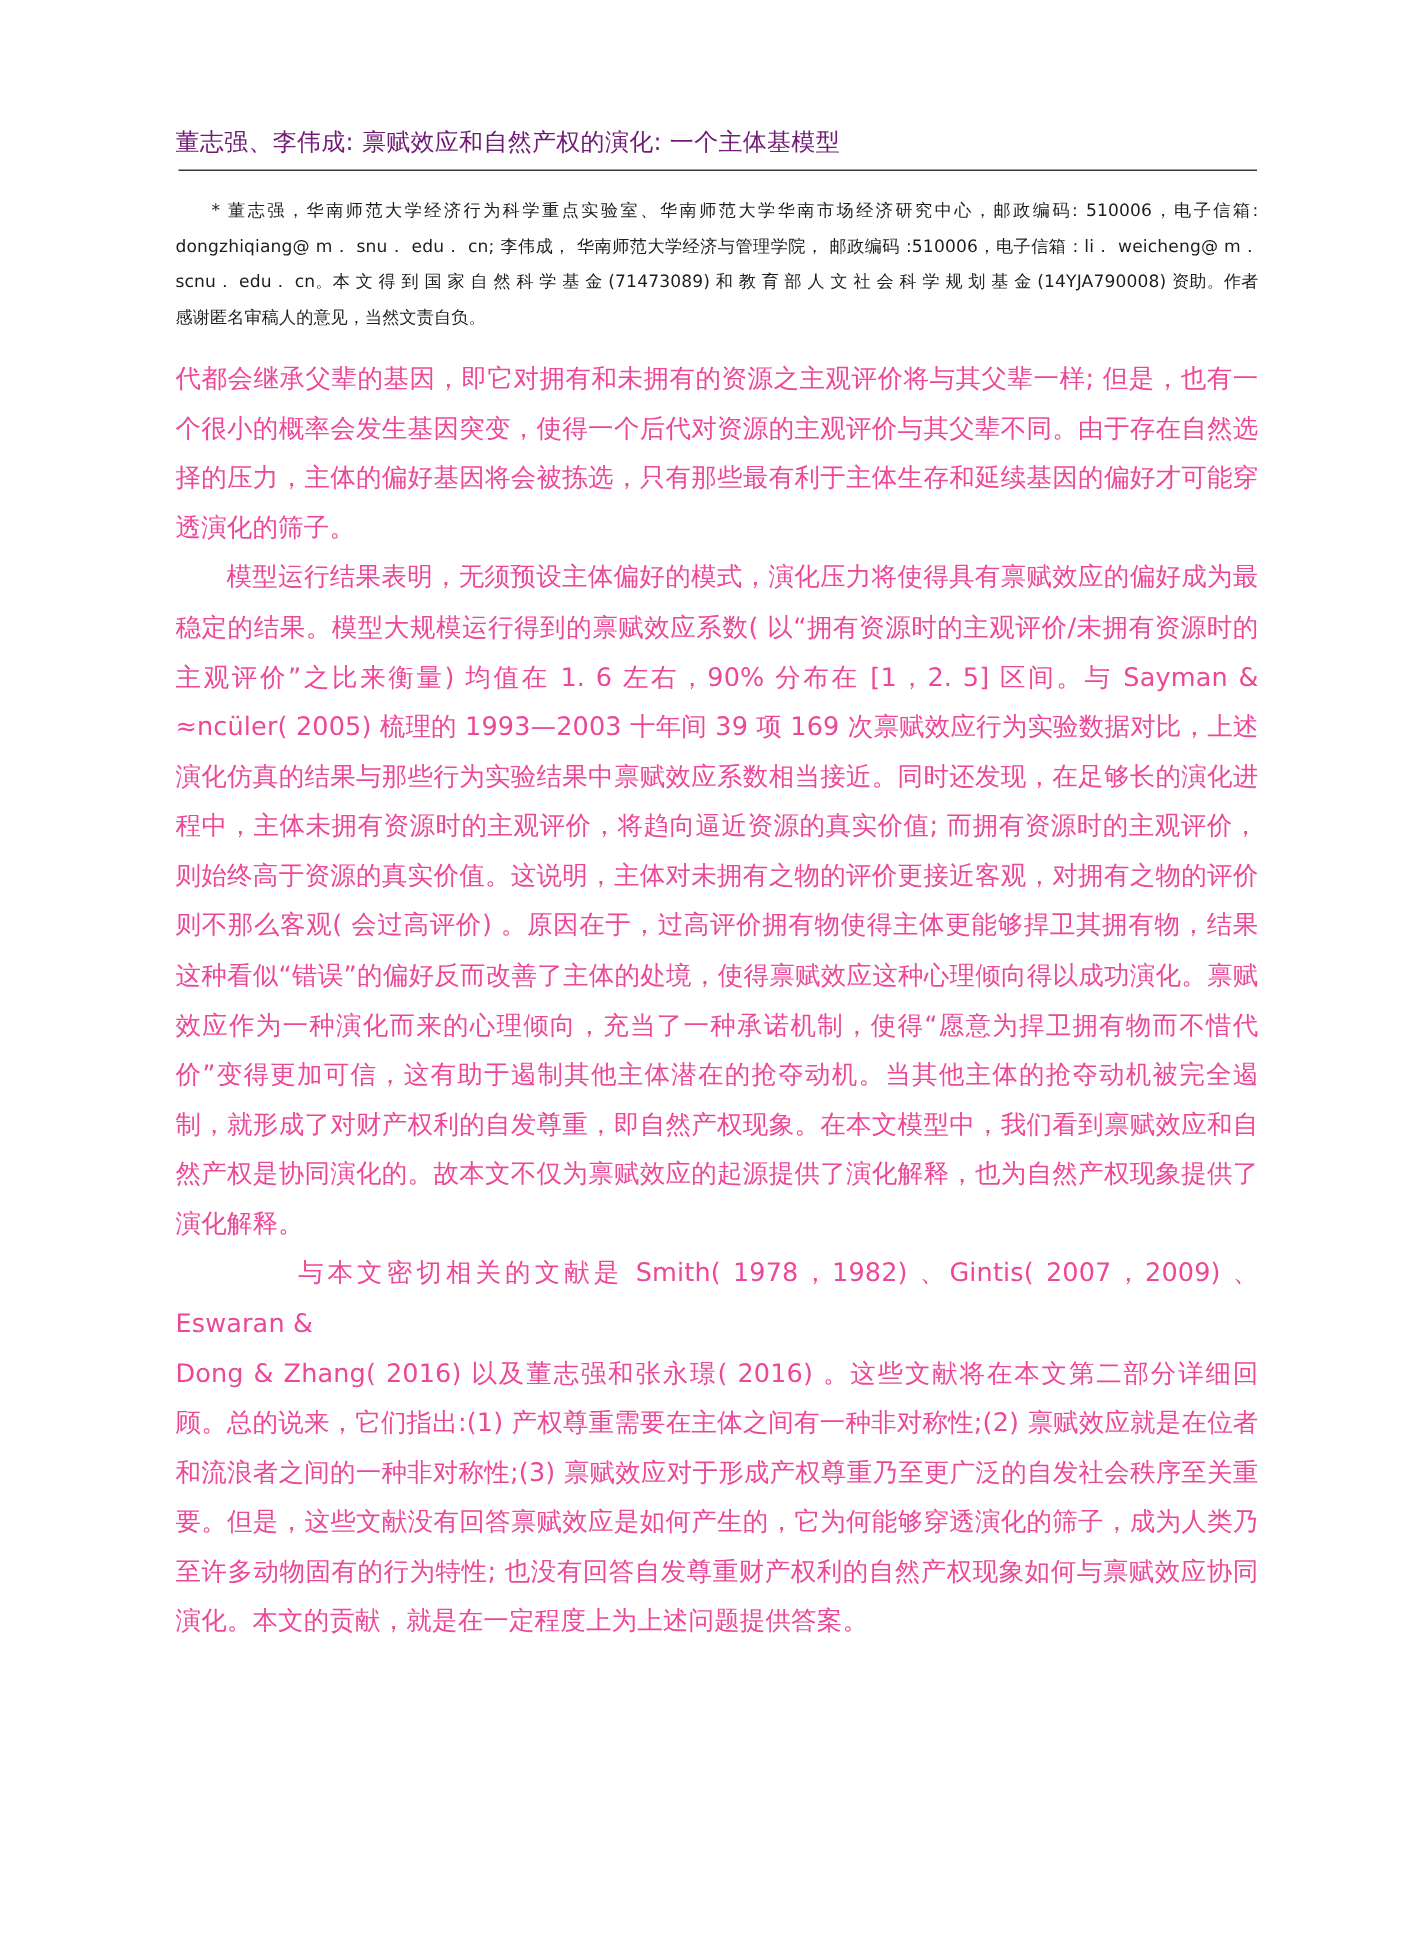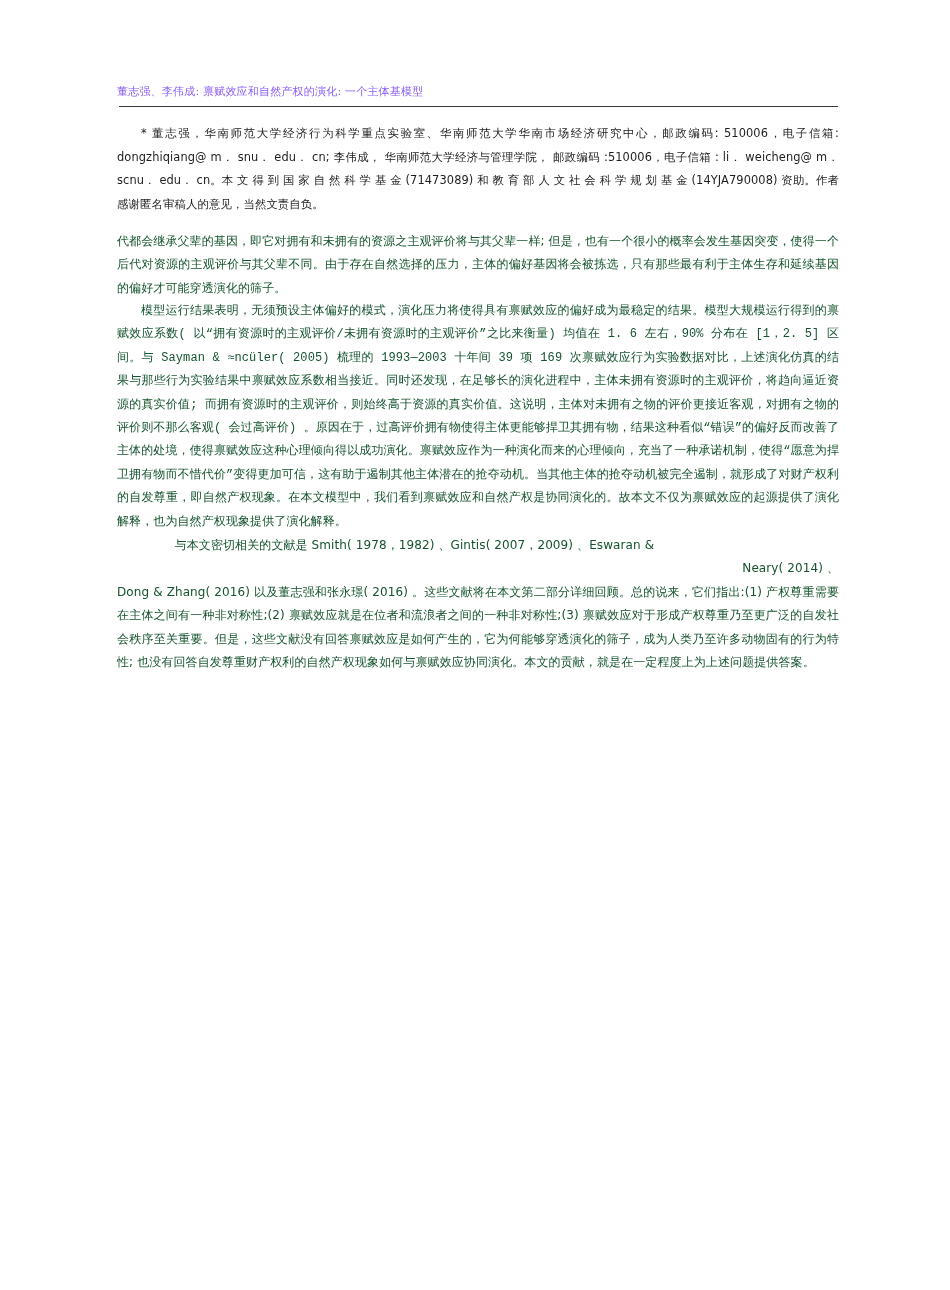--- a/index.html
+++ b/index.html
@@ -25,23 +25,23 @@
 
   .content {
     position: absolute;
     left: 117px;
     top: 84px;
     width: 722px;
   }
 
   
   .running-header {
-    font-size: 11px;
+    font-size: 16px;
     line-height: 1.4;
-    color: #8b5cf6;
+    color: #701a75;
     letter-spacing: 0.2px;
     white-space: nowrap;
   }
 
   .header-rule {
     margin-top: 7px;
     border: 0;
     border-top: 1px solid #3a3a3a;
     width: 719px;
     height: 0;
@@ -60,32 +60,32 @@
   .footnote {
     margin: 0;
     text-indent: 2.1em;
     text-align: justify;
     text-justify: inter-ideograph;
   }
 
   
   .body-text {
     margin-top: 14px;
-    font-size: 12px;
+    font-size: 17px;
     line-height: 1.95;
-    color: #14532d;
+    color: #ec4899;
     letter-spacing: 0.1px;
   }
   .body-text p {
     margin: 0;
     text-align: justify;
     text-justify: inter-ideograph;
   }
   .p-noindent { text-indent: 0; }
-  .p-indent   { text-indent: 2em; font-family: Liberation Mono, monospace; }
+  .p-indent   { text-indent: 2em; }
   .p-bigindent{ text-indent: 4.8em; }
 
   .tail-right {
     display: block;
     text-align: right;
     text-indent: 0;
   }
 </style>
 </head>
 <body>
@@ -102,21 +102,20 @@
     </div>
 
     <div class="body-text">
 
       <p class="p-noindent">代都会继承父辈的基因，即它对拥有和未拥有的资源之主观评价将与其父辈一样; 但是，也有一个很小的概率会发生基因突变，使得一个后代对资源的主观评价与其父辈不同。由于存在自然选择的压力，主体的偏好基因将会被拣选，只有那些最有利于主体生存和延续基因的偏好才可能穿透演化的筛子。</p>
 
       <p class="p-indent">模型运行结果表明，无须预设主体偏好的模式，演化压力将使得具有禀赋效应的偏好成为最稳定的结果。模型大规模运行得到的禀赋效应系数( 以“拥有资源时的主观评价/未拥有资源时的主观评价”之比来衡量) 均值在 1. 6 左右，90% 分布在 [1，2. 5] 区间。与 Sayman &amp; ≈ncüler( 2005) 梳理的 1993—2003 十年间 39 项 169 次禀赋效应行为实验数据对比，上述演化仿真的结果与那些行为实验结果中禀赋效应系数相当接近。同时还发现，在足够长的演化进程中，主体未拥有资源时的主观评价，将趋向逼近资源的真实价值; 而拥有资源时的主观评价，则始终高于资源的真实价值。这说明，主体对未拥有之物的评价更接近客观，对拥有之物的评价则不那么客观( 会过高评价) 。原因在于，过高评价拥有物使得主体更能够捍卫其拥有物，结果这种看似“错误”的偏好反而改善了主体的处境，使得禀赋效应这种心理倾向得以成功演化。禀赋效应作为一种演化而来的心理倾向，充当了一种承诺机制，使得“愿意为捍卫拥有物而不惜代价”变得更加可信，这有助于遏制其他主体潜在的抢夺动机。当其他主体的抢夺动机被完全遏制，就形成了对财产权利的自发尊重，即自然产权现象。在本文模型中，我们看到禀赋效应和自然产权是协同演化的。故本文不仅为禀赋效应的起源提供了演化解释，也为自然产权现象提供了演化解释。</p>
 
       <p class="p-bigindent">
         <span>与本文密切相关的文献是 Smith( 1978，1982) 、Gintis( 2007，2009) 、Eswaran &amp;</span>
-        <span class="tail-right">Neary( 2014) 、</span>
       </p>
 
       <p class="p-noindent">Dong &amp; Zhang( 2016) 以及董志强和张永璟( 2016) 。这些文献将在本文第二部分详细回顾。总的说来，它们指出:(1) 产权尊重需要在主体之间有一种非对称性;(2) 禀赋效应就是在位者和流浪者之间的一种非对称性;(3) 禀赋效应对于形成产权尊重乃至更广泛的自发社会秩序至关重要。但是，这些文献没有回答禀赋效应是如何产生的，它为何能够穿透演化的筛子，成为人类乃至许多动物固有的行为特性; 也没有回答自发尊重财产权利的自然产权现象如何与禀赋效应协同演化。本文的贡献，就是在一定程度上为上述问题提供答案。</p>
 
     </div>
 
   </div>
 </div>
 
 </body></html>

